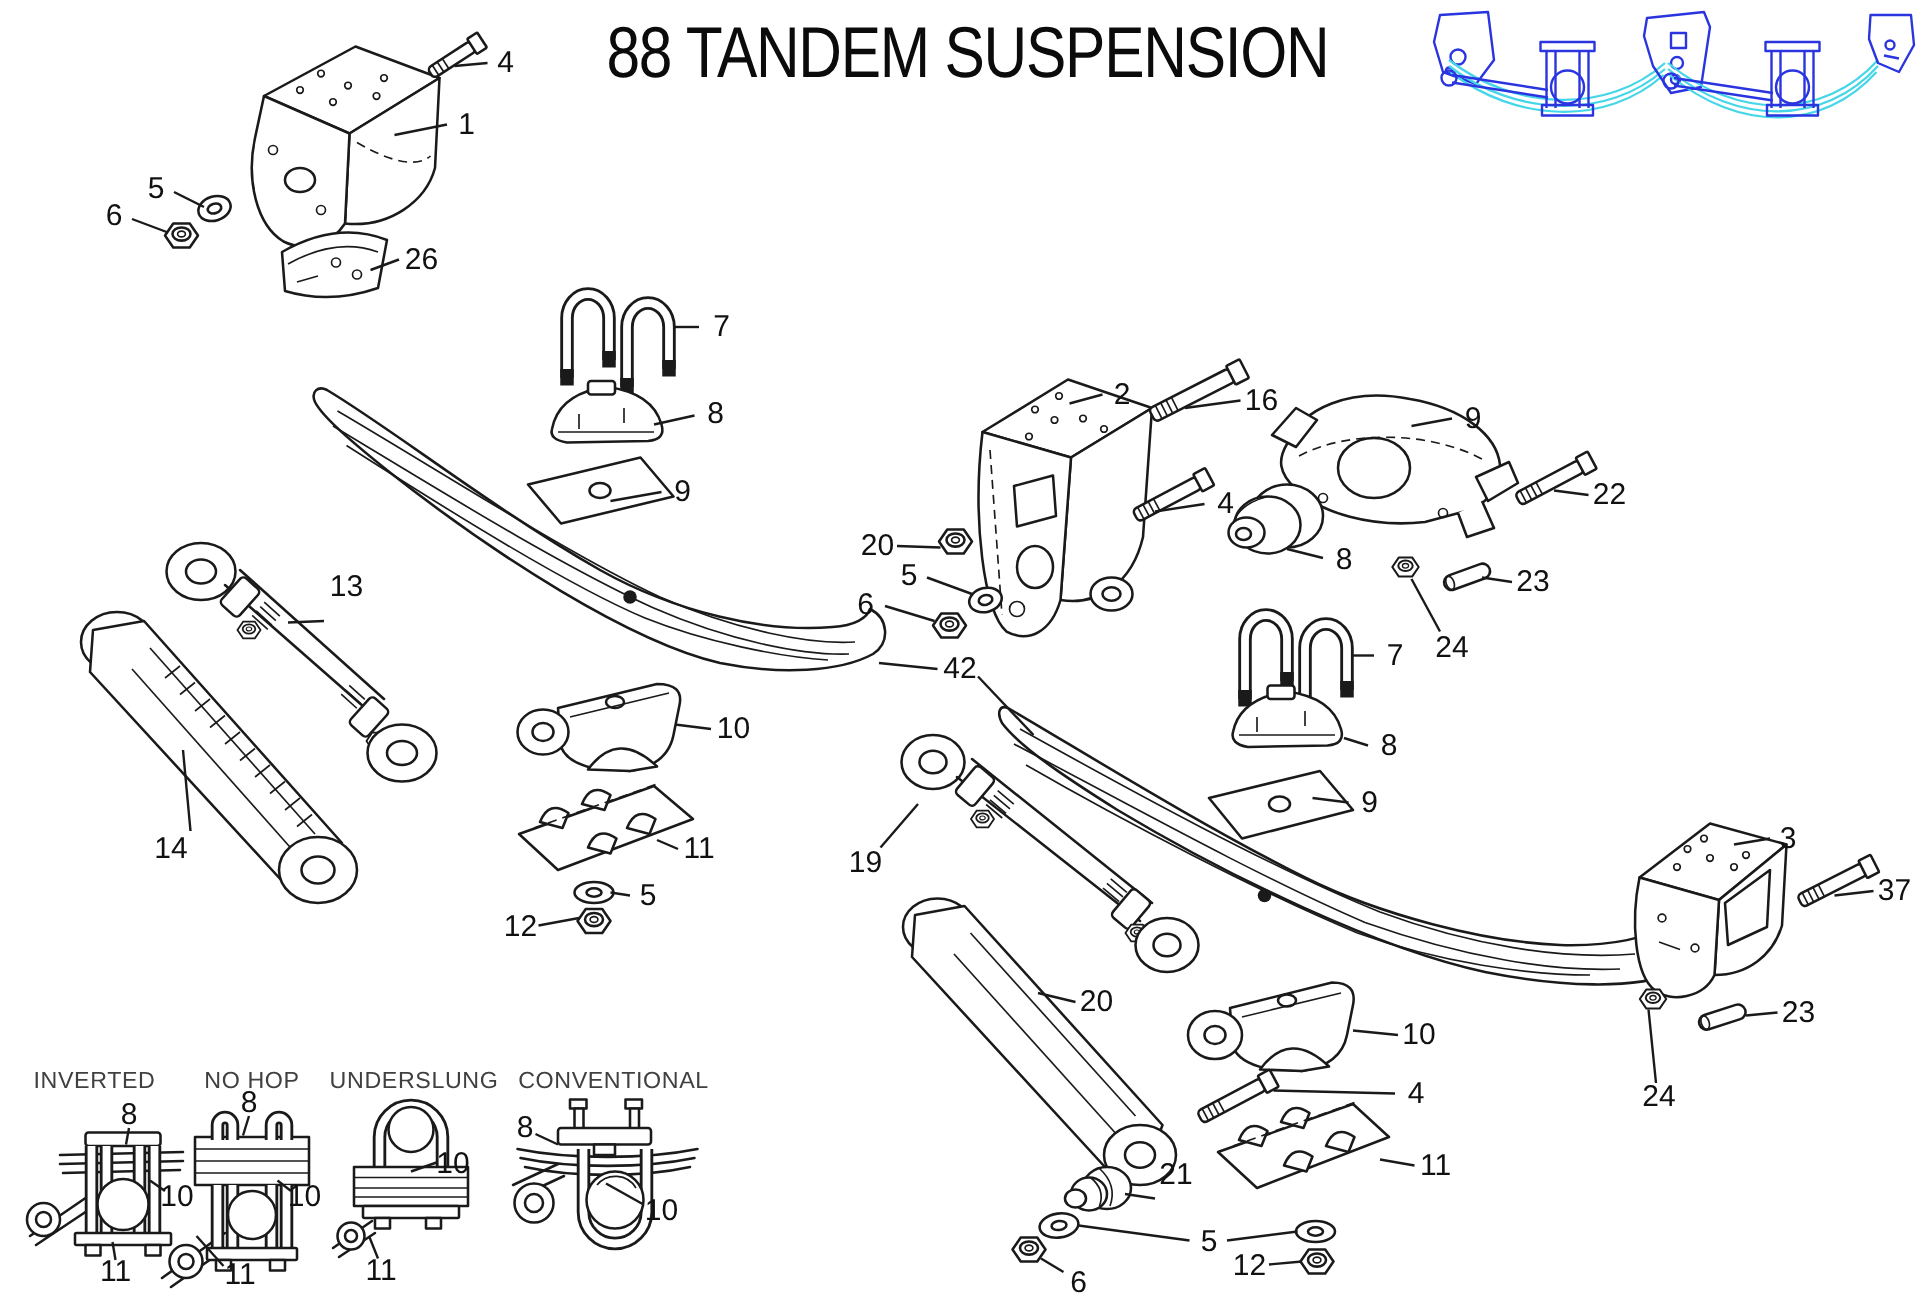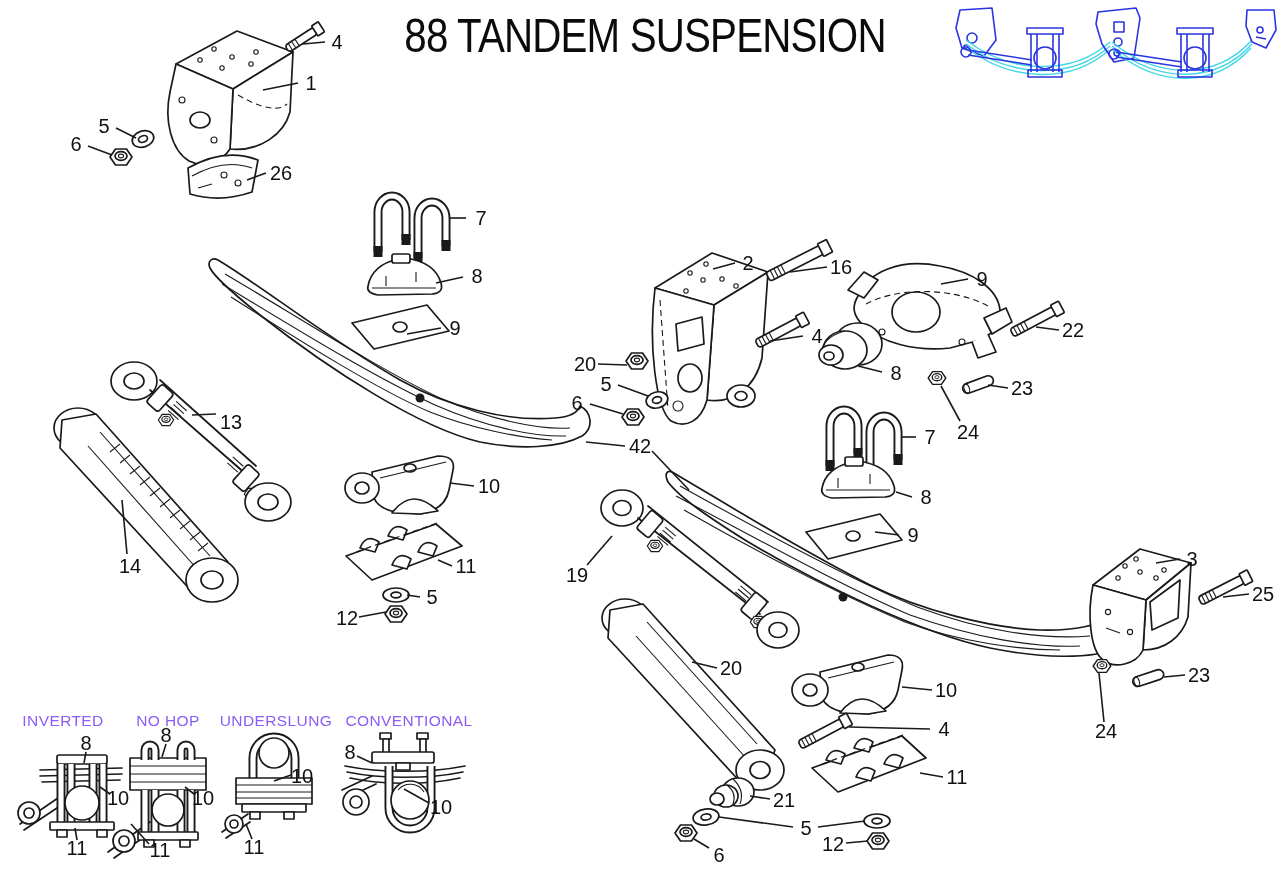--- a/index.html
+++ b/index.html
@@ -4,21 +4,21 @@
 <style>
   html,body{margin:0;padding:0;background:#fff;}
   #stage{position:relative;width:1287px;height:874px;background:#ffffff;overflow:hidden;
          font-family:"Liberation Sans",sans-serif;color:#111;}
   #title{position:absolute;left:645px;top:8px;transform:translateX(-50%) scaleX(.84);
          transform-origin:center top;font-size:48px;font-weight:400;letter-spacing:-1px;
          white-space:nowrap;color:#0b0b0b;}
   .callout{position:absolute;transform:translate(-50%,-50%);font-size:20px;color:#111;
            white-space:nowrap;line-height:1;}
   .section-label{position:absolute;transform:translate(-50%,-50%);font-size:15.5px;
-           letter-spacing:.4px;color:#8b5cf6;white-space:nowrap;}
+           letter-spacing:.4px;color:#404040;white-space:nowrap;}
   svg{position:absolute;left:0;top:0;}
   .ln{fill:none;stroke:#1a1a1a;stroke-width:1.7;stroke-linecap:round;stroke-linejoin:round;}
   .fw{fill:#ffffff;stroke:#1a1a1a;stroke-width:1.7;stroke-linejoin:round;}
   .thin{fill:none;stroke:#1a1a1a;stroke-width:1.1;}
   .leader{stroke:#1a1a1a;stroke-width:1.6;}
   .dash{stroke-dasharray:6 4;}
   .ub-o{stroke:#1a1a1a;stroke-width:9;fill:none;}
   .ub-i{stroke:#ffffff;stroke-width:5.2;fill:none;}
   .ub-t{stroke:#1a1a1a;stroke-width:9;stroke-linecap:butt;}
   .blu{fill:none;stroke:#2a35e0;stroke-width:1.6;stroke-linejoin:round;}
@@ -630,22 +630,22 @@
 <div id="title">88 TANDEM SUSPENSION</div>
 
 <div class="callout" style="left:337px;top:42px">4</div>
 <div class="callout" style="left:311px;top:83px">1</div>
 <div class="callout" style="left:104px;top:126px">5</div>
 <div class="callout" style="left:76px;top:144px">6</div>
 <div class="callout" style="left:281px;top:173px">26</div>
 <div class="callout" style="left:481px;top:218px">7</div>
 <div class="callout" style="left:477px;top:276px">8</div>
 <div class="callout" style="left:455px;top:328px">9</div>
-<div class="callout" style="left:231px;top:422px">13</div>
-<div class="callout" style="left:130px;top:566px">14</div>
+<div class="callout" style="left:231px;top:391px">13</div>
+<div class="callout" style="left:114px;top:566px">14</div>
 <div class="callout" style="left:489px;top:486px">10</div>
 <div class="callout" style="left:466px;top:566px">11</div>
 <div class="callout" style="left:432px;top:597px">5</div>
 <div class="callout" style="left:347px;top:618px">12</div>
 <div class="callout" style="left:748px;top:263px">2</div>
 <div class="callout" style="left:841px;top:267px">16</div>
 <div class="callout" style="left:817px;top:336px">4</div>
 <div class="callout" style="left:585px;top:364px">20</div>
 <div class="callout" style="left:606px;top:384px">5</div>
 <div class="callout" style="left:577px;top:403px">6</div>
@@ -656,26 +656,26 @@
 <div class="callout" style="left:1022px;top:388px">23</div>
 <div class="callout" style="left:968px;top:432px">24</div>
 <div class="callout" style="left:930px;top:437px">7</div>
 <div class="callout" style="left:926px;top:497px">8</div>
 <div class="callout" style="left:913px;top:535px">9</div>
 <div class="callout" style="left:577px;top:575px">19</div>
 <div class="callout" style="left:731px;top:668px">20</div>
 <div class="callout" style="left:946px;top:690px">10</div>
 <div class="callout" style="left:944px;top:729px">4</div>
 <div class="callout" style="left:957px;top:777px">11</div>
-<div class="callout" style="left:784px;top:800px">21</div>
+<div class="callout" style="left:784px;top:783px">21</div>
 <div class="callout" style="left:806px;top:828px">5</div>
 <div class="callout" style="left:833px;top:844px">12</div>
 <div class="callout" style="left:719px;top:855px">6</div>
 <div class="callout" style="left:1192px;top:559px">3</div>
-<div class="callout" style="left:1263px;top:594px">25</div>
+<div class="callout" style="left:1263px;top:594px">37</div>
 <div class="callout" style="left:1199px;top:675px">23</div>
 <div class="callout" style="left:1106px;top:731px">24</div>
 <div class="callout" style="left:86px;top:743px">8</div>
 <div class="callout" style="left:118px;top:798px">10</div>
 <div class="callout" style="left:77px;top:848px">11</div>
 <div class="callout" style="left:166px;top:735px">8</div>
 <div class="callout" style="left:203px;top:798px">10</div>
 <div class="callout" style="left:160px;top:850px">11</div>
 <div class="callout" style="left:302px;top:776px">10</div>
 <div class="callout" style="left:254px;top:847px">11</div>

